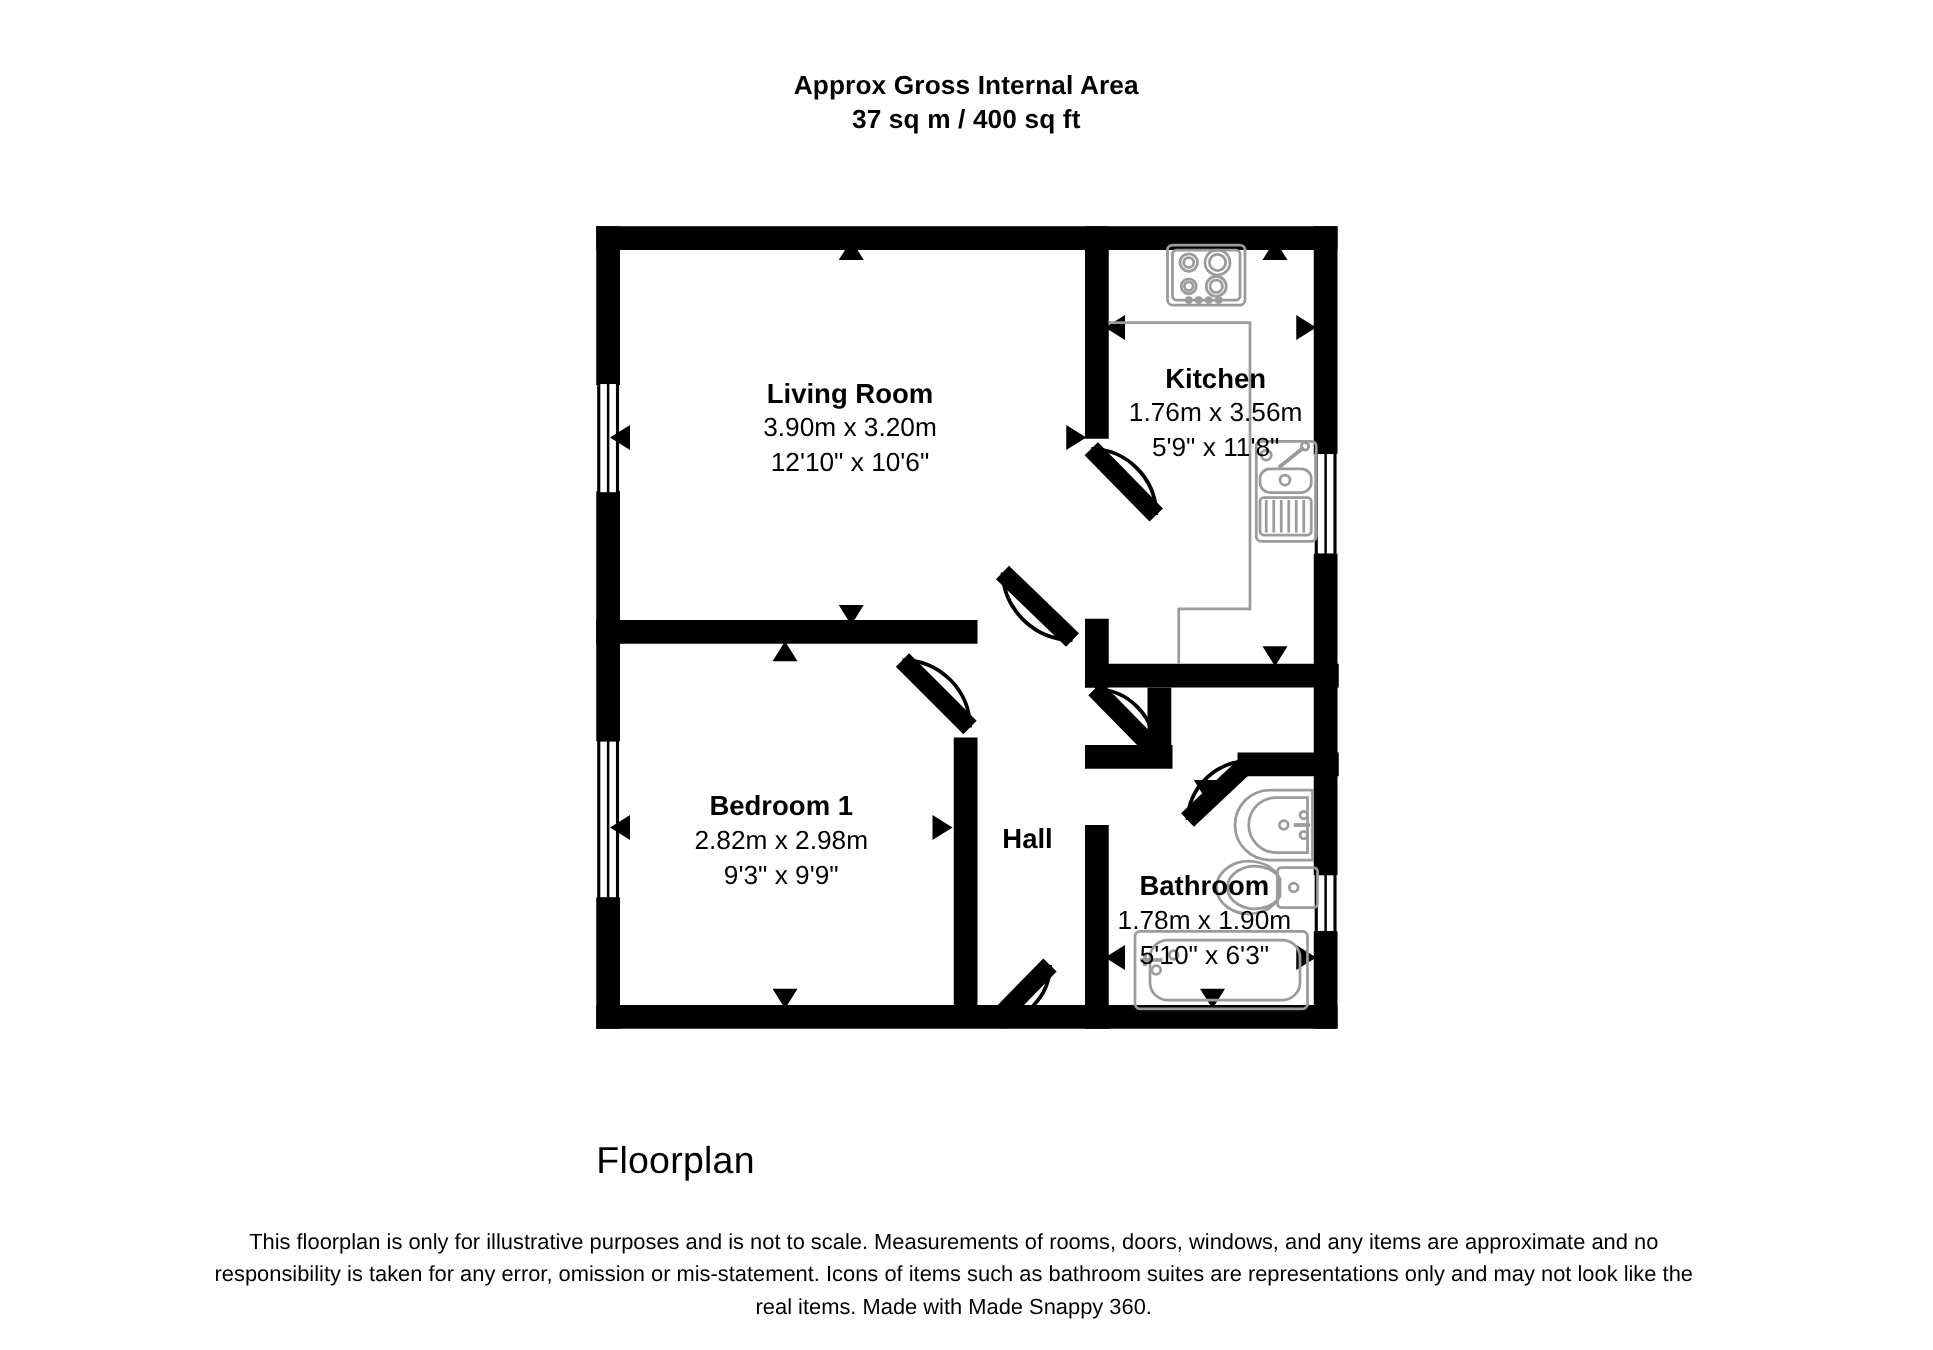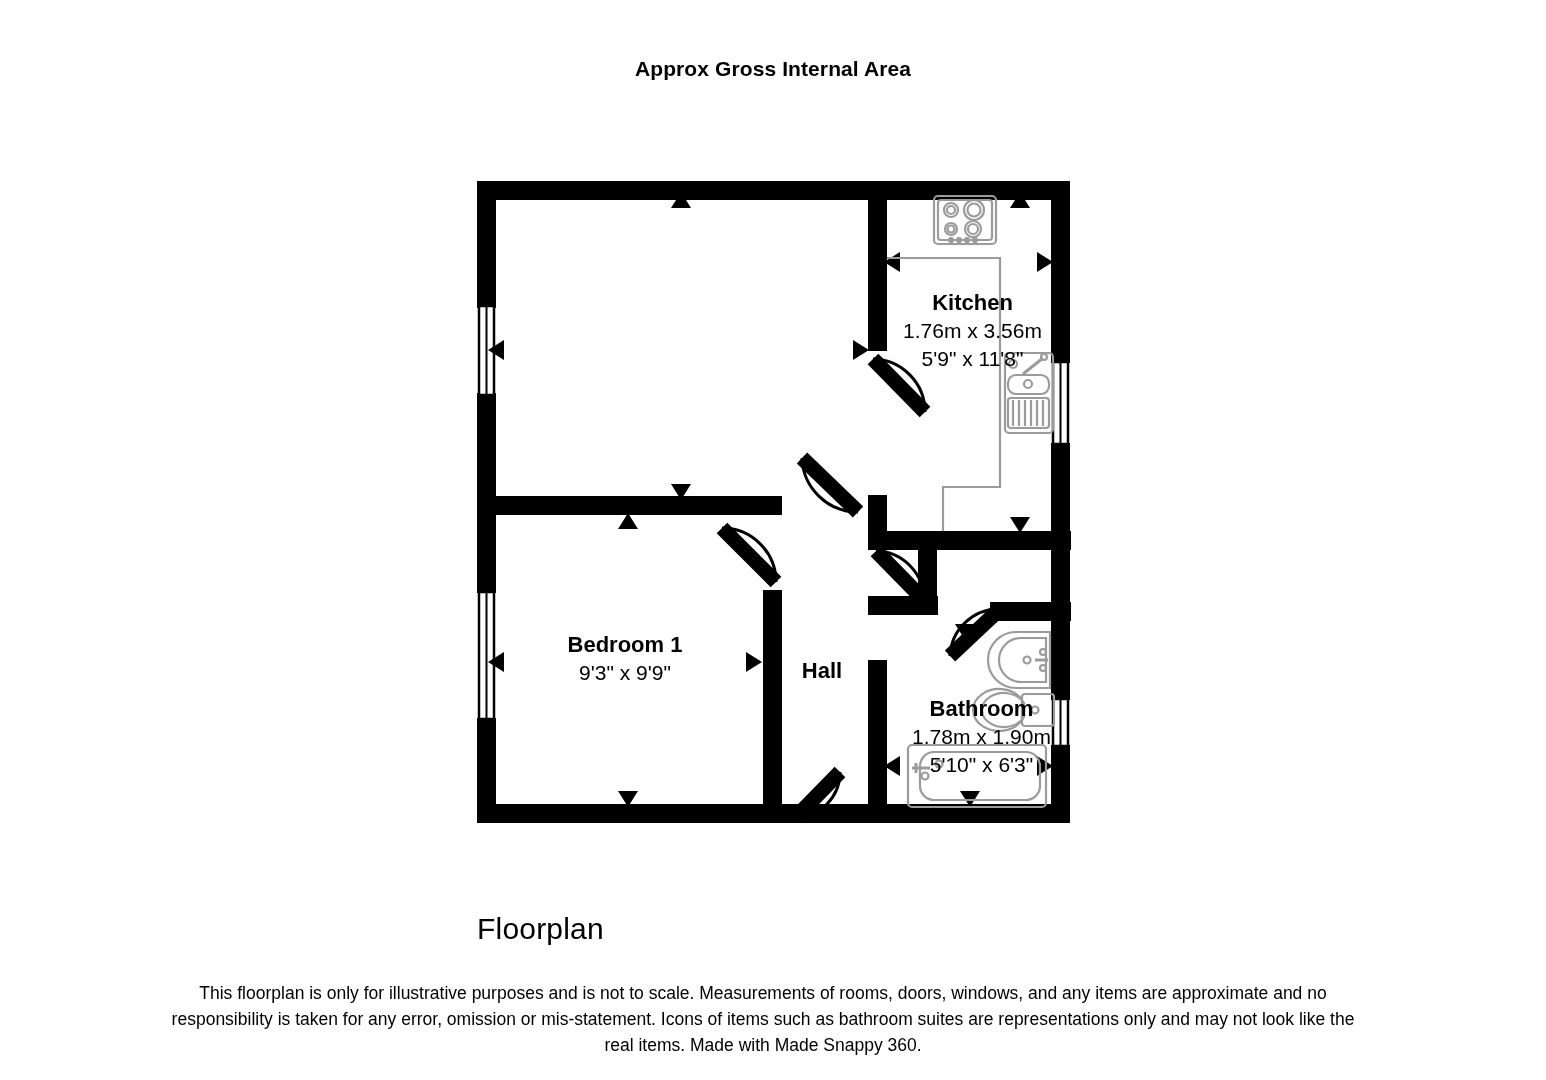--- a/index.html
+++ b/index.html
@@ -82,21 +82,21 @@
     left: 762px;
     top: 644px;
     width: 120px;
   }
   #label-hall .r-name {
     font-size: 22px;
     font-weight: bold;
     margin-top: 12px;
   }
   #label-bathroom {
-    left: 884px;
+    left: 866px;
     top: 694px;
     width: 195px;
   }
   
   #plan-caption {
     position: absolute;
     left: 477px;
     top: 910px;
     font-size: 30px;
     font-weight: normal;
@@ -114,20 +114,21 @@
     line-height: 26px;
   }
 </style>
 </head>
 <body>
 
 <div class="page">
 
   <div id="header-block">
     <div class="hdr-line">Approx Gross Internal Area</div>
+    <div class="hdr-line">37 sq m / 400 sq ft</div>
   </div>
 
   <div id="floorplan-svg-wrap">
     <svg id="plan" width="1546" height="1080" viewBox="0 0 1546 1080" xmlns="http://www.w3.org/2000/svg">
 
       <g fill="#000000" stroke="none">
 
         <rect x="477" y="181" width="593" height="19"></rect>
 
         <rect x="477" y="181" width="19" height="127"></rect>
@@ -281,29 +282,35 @@
           <circle cx="925" cy="776" r="3.5"></circle>
           <path d="M 912 768 L 930 768" stroke-width="3"></path>
           <path d="M 916 763 L 916 773" stroke-width="3"></path>
           <circle cx="939" cy="764" r="3.5"></circle>
         </g>
       </g>
 
     </svg>
   </div>
 
+  <div class="room-label" id="label-living">
+    <div class="r-name">Living Room</div>
+    <div class="r-dim">3.90m x 3.20m</div>
+    <div class="r-dim">12'10" x 10'6"</div>
+  </div>
 
   <div class="room-label" id="label-kitchen">
     <div class="r-name">Kitchen</div>
     <div class="r-dim">1.76m x 3.56m</div>
     <div class="r-dim">5'9" x 11'8"</div>
   </div>
 
   <div class="room-label" id="label-bedroom1">
     <div class="r-name">Bedroom 1</div>
+    <div class="r-dim">2.82m x 2.98m</div>
     <div class="r-dim">9'3" x 9'9"</div>
   </div>
 
   <div class="room-label" id="label-hall">
     <div class="r-name">Hall</div>
   </div>
 
   <div class="room-label" id="label-bathroom">
     <div class="r-name">Bathroom</div>
     <div class="r-dim">1.78m x 1.90m</div>

